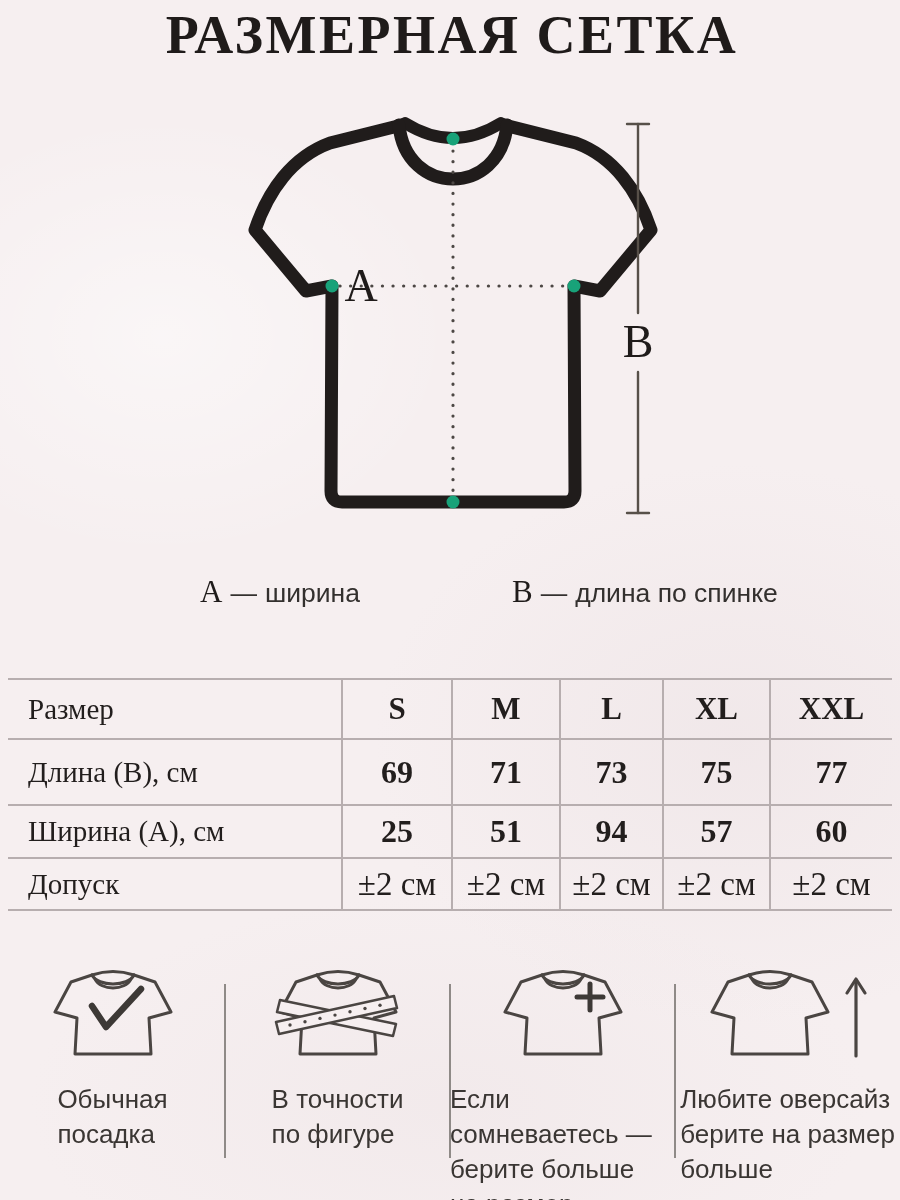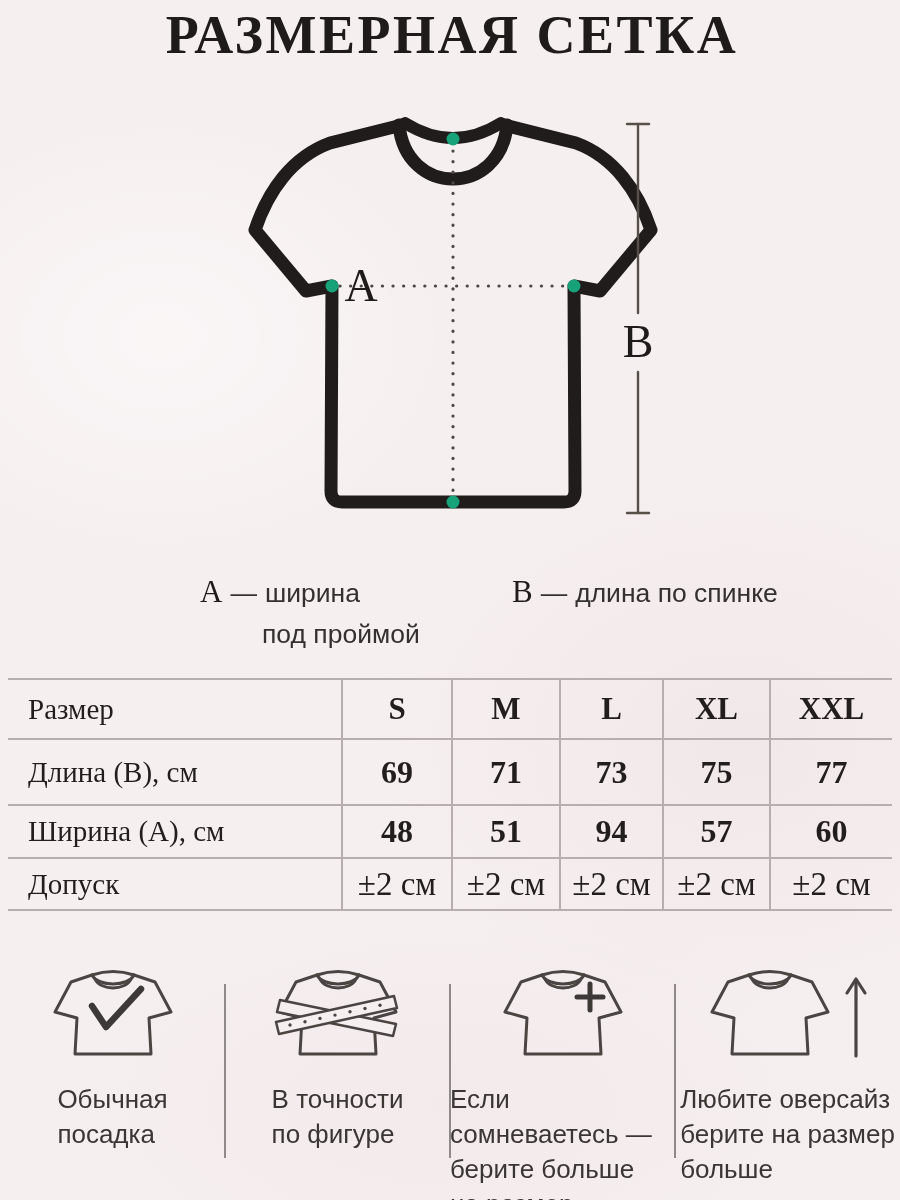--- a/index.html
+++ b/index.html
@@ -121,21 +121,20 @@
     </g>
 
     <text x="131" y="206" font-size="46" text-anchor="middle">А</text>
     <text x="408" y="262" font-size="46" text-anchor="middle">В</text>
   </svg>
 
   <div class="legend legend-a">
     <div class="line1">
       <span class="legend-letter">А</span><span class="legend-text dash">—</span><span class="legend-text">ширина</span>
     </div>
-    <div class="line2 legend-text">под проймой</div>
   </div>
 
   <div class="legend legend-b">
     <span class="legend-letter">В</span><span class="legend-text dash">—</span><span class="legend-text">длина по спинке</span>
   </div>
 
   <table class="size-table">
     <colgroup>
       <col style="width:334px">
         <col style="width:110px">
@@ -156,21 +155,21 @@
       <tr class="r2">
         <td class="row-label">Длина (В), см</td>
         <td class="val num">69</td>
         <td class="val num">71</td>
         <td class="val num">73</td>
         <td class="val num">75</td>
         <td class="val num">77</td>
       </tr>
       <tr class="r3">
         <td class="row-label">Ширина (А), см</td>
-        <td class="val num">48</td>
+        <td class="val num">25</td>
         <td class="val num">51</td>
         <td class="val num">94</td>
         <td class="val num">57</td>
         <td class="val num">60</td>
       </tr>
       <tr class="r4">
         <td class="row-label">Допуск</td>
         <td class="val tol">±2 см</td>
         <td class="val tol">±2 см</td>
         <td class="val tol">±2 см</td>

